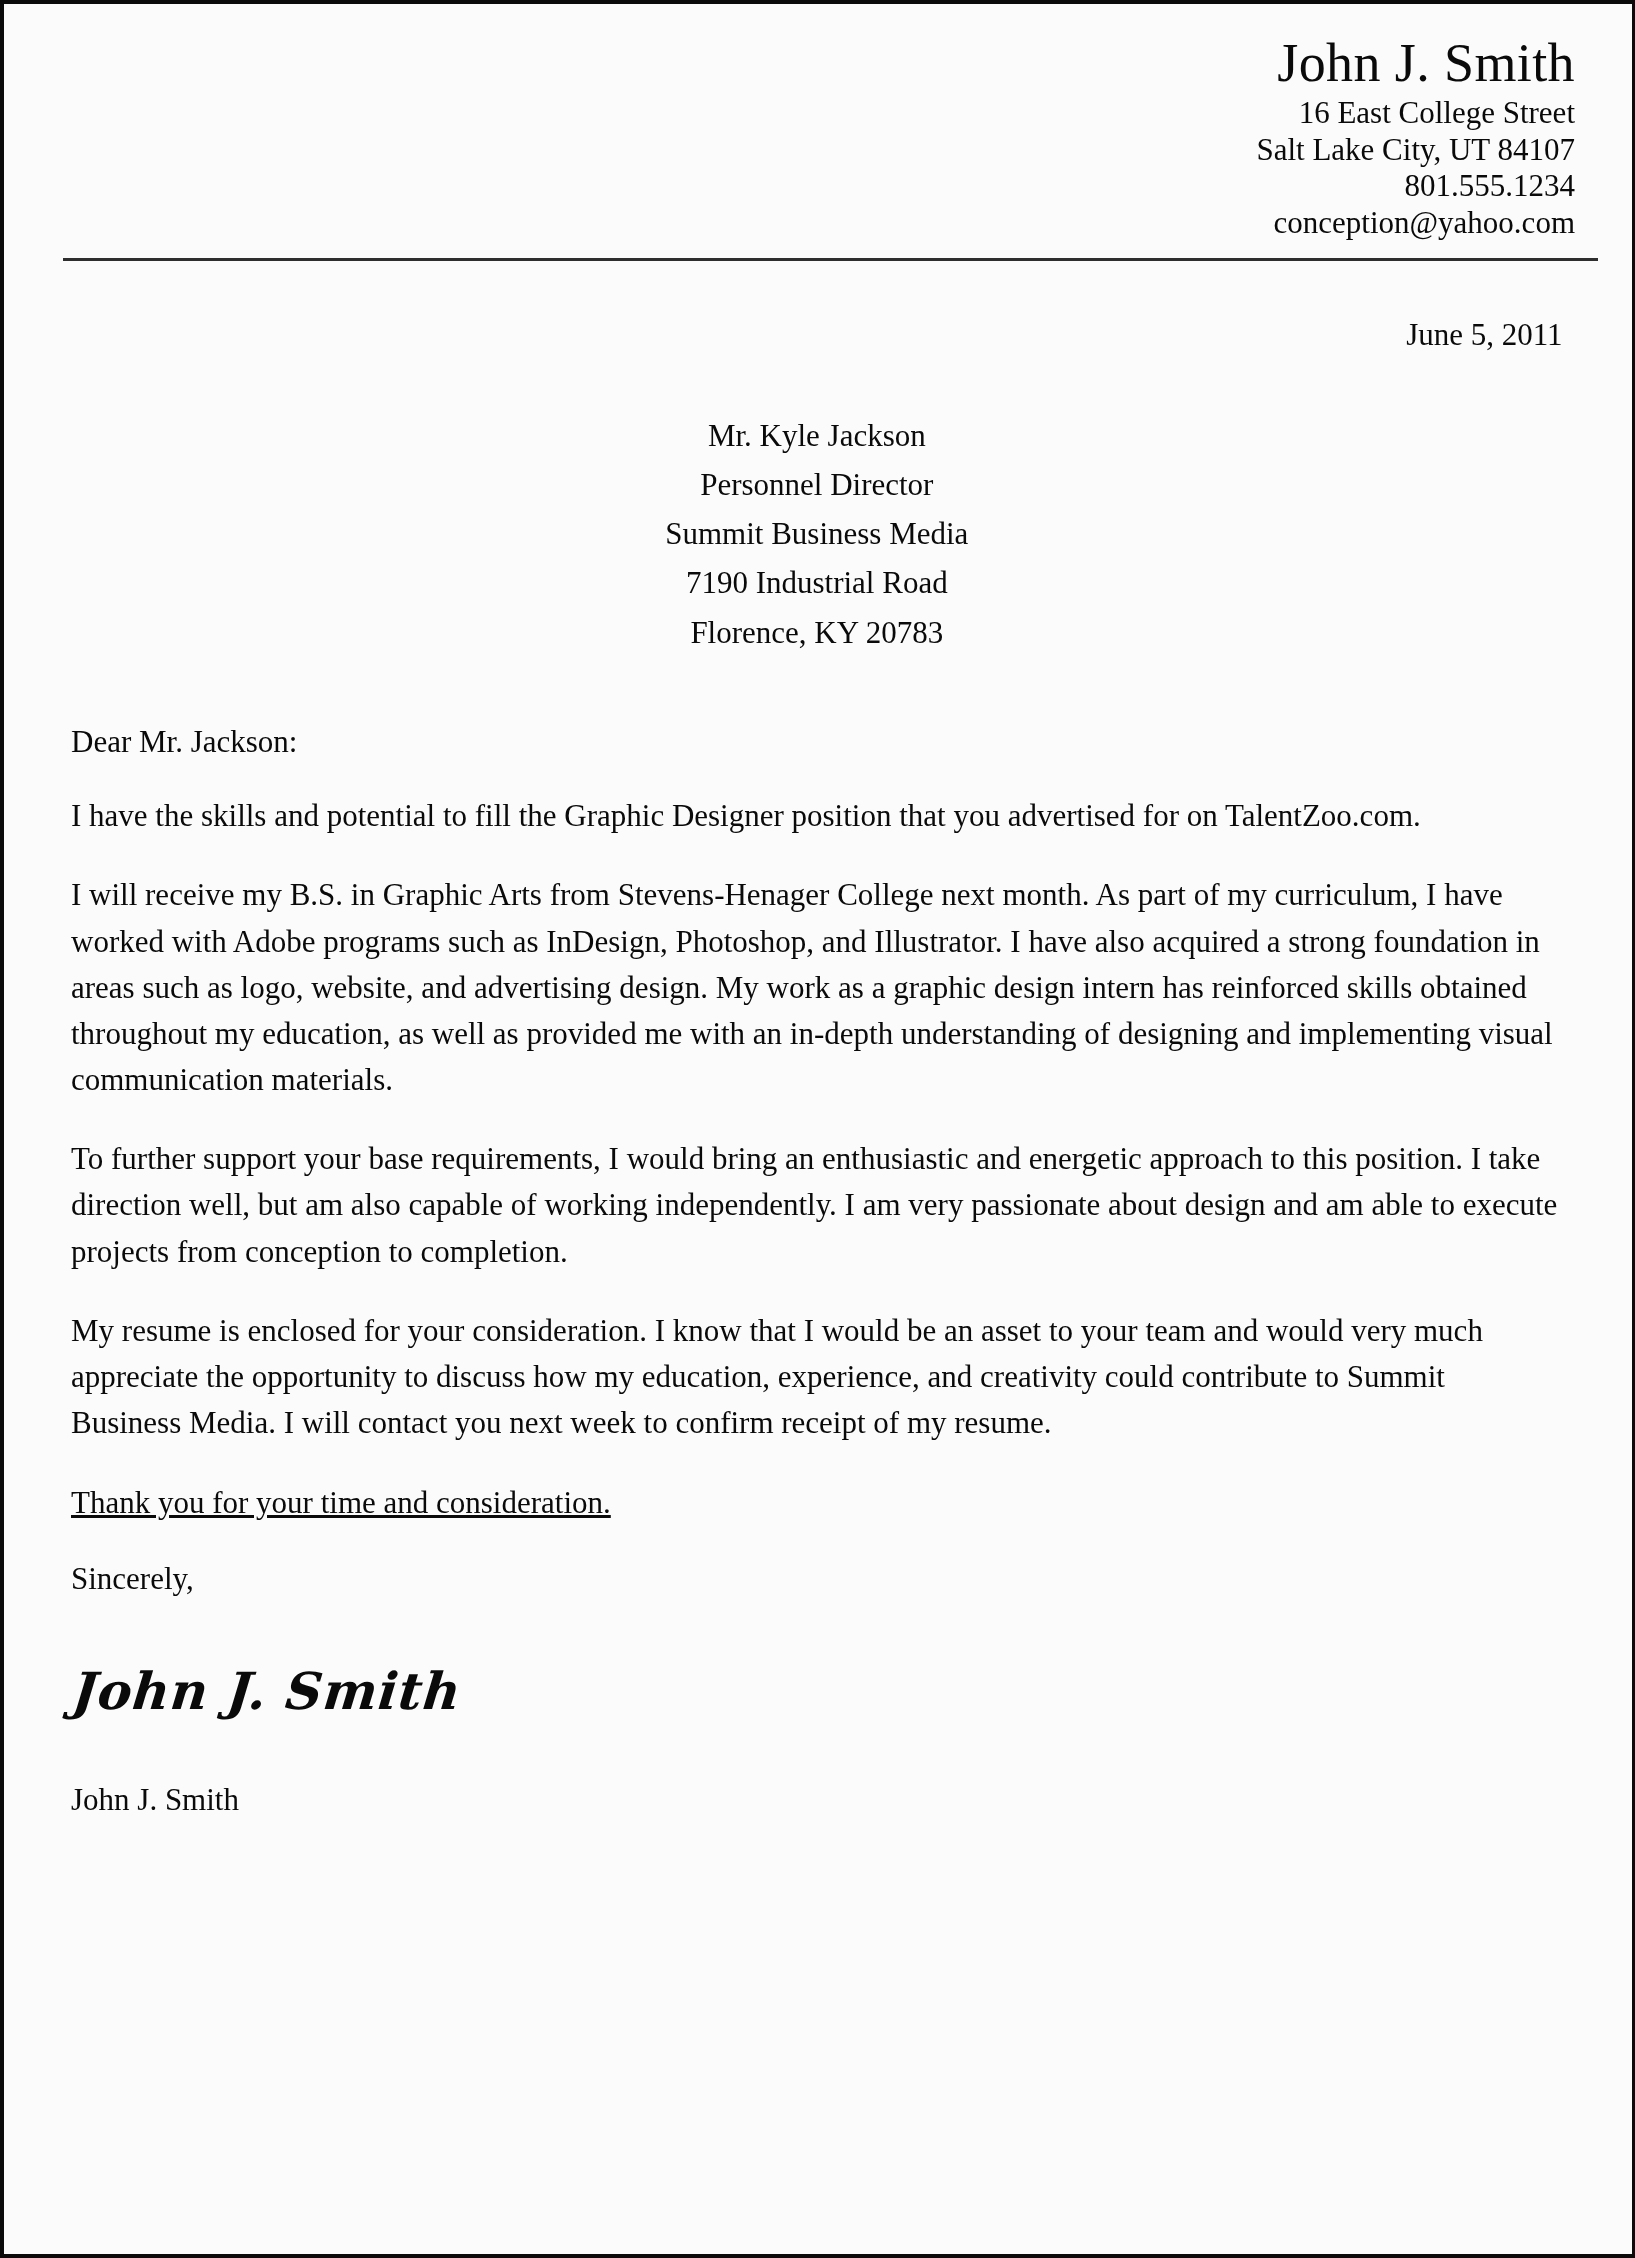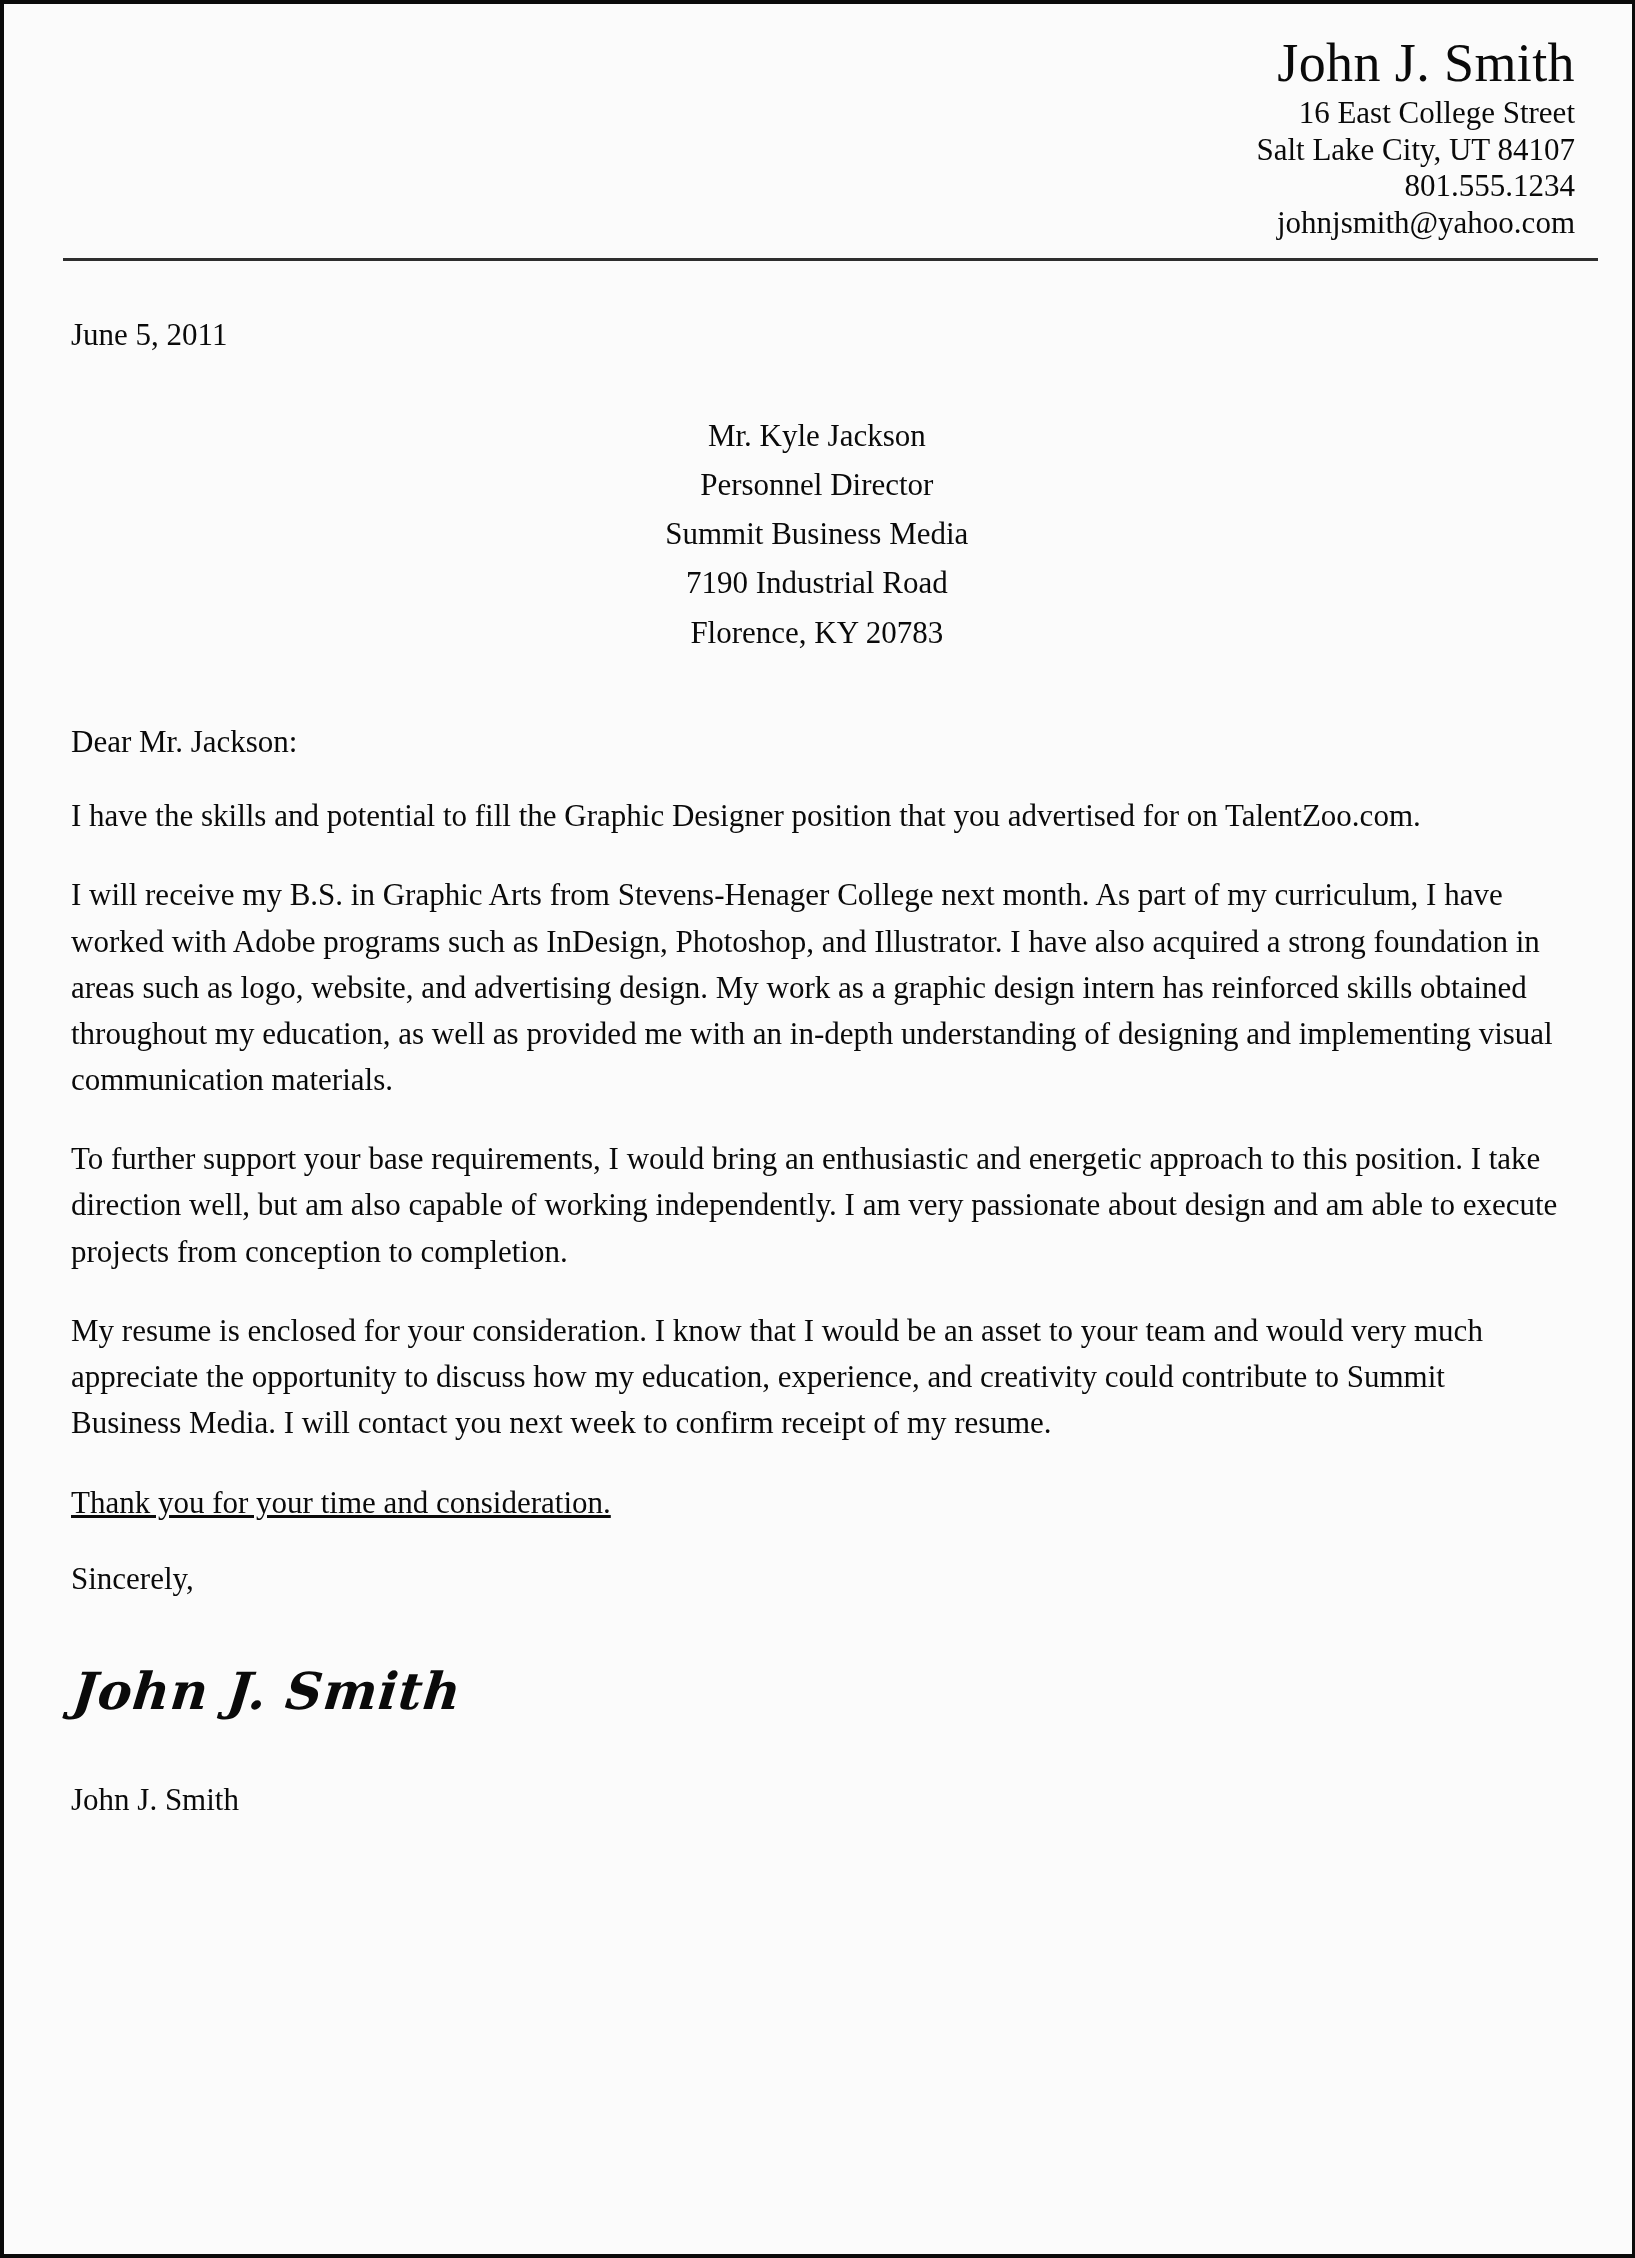--- a/index.html
+++ b/index.html
@@ -63,20 +63,21 @@
   
   .letter-body {
     padding-left: 8px;
     padding-right: 19.4px;
   }
 
   .date-line {
     font-size: 31px;
     line-height: 1.2;
     margin: 55px 0 0 0;
+    text-align: right;
   }
 
   .recipient-block {
     margin: 60px 0 0 0;
   }
   .recipient-block .addr-line {
     font-size: 31px;
     line-height: 1.46;
     margin: 4px;
     white-space: nowrap;
@@ -132,21 +133,21 @@
 <body>
 
 <div class="page">
   <div class="page-inner">
 
     <div class="letterhead">
       <div class="name">John J. Smith</div>
       <div class="contact-line">16 East College Street</div>
       <div class="contact-line">Salt Lake City, UT 84107</div>
       <div class="contact-line">801.555.1234</div>
-      <div class="contact-line">johnjsmith@yahoo.com</div>
+      <div class="contact-line">conception@yahoo.com</div>
     </div>
 
     <hr class="header-rule">
 
     <div class="letter-body">
 
       <div class="date-line">June 5, 2011</div>
 
       <div class="recipient-block">
         <div class="addr-line">Mr. Kyle Jackson</div>

